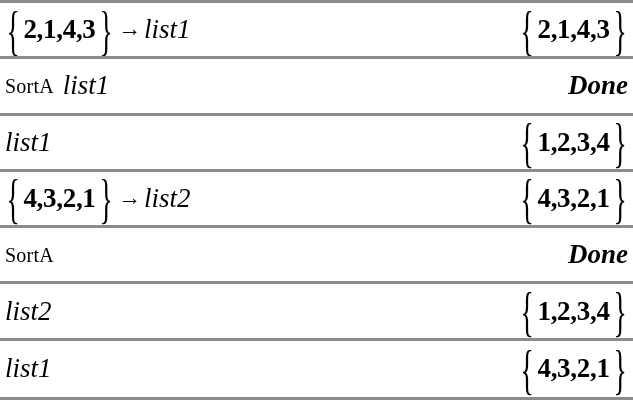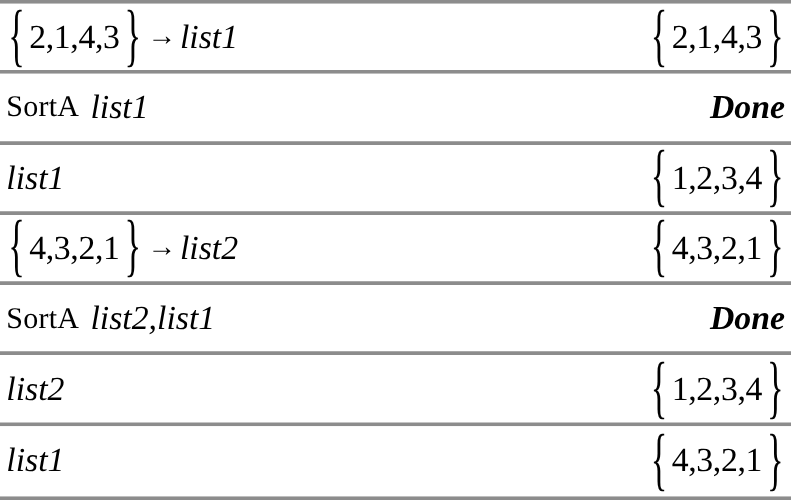--- a/index.html
+++ b/index.html
@@ -49,21 +49,21 @@
     line-height: 1;
     display: flex;
     align-items: center;
   }
   .entry { flex: 0 1 auto; }
   .result { flex: 0 0 auto; margin-left: auto; padding-right: 2px; }
 
   
   .cmd {
     font-style: normal;
-    font-size: 24px;
+    font-size: 20px;
     letter-spacing: 0.2px;
   }
   
   .var {
     font-style: italic;
     font-size: 27px;
   }
   .args {
     font-style: italic;
     font-size: 27px;
@@ -92,20 +92,21 @@
     transform: scaleY(1.85) scaleX(0.92);
     transform-origin: center center;
     margin: 0 1px;
     font-family: "Liberation Serif", "DejaVu Serif", serif;
   }
   .elems {
     font-style: normal;
     font-size: 27px;
     letter-spacing: -0.3px;
     padding: 0 2px;
+    font-weight: bold;
   }
 
   .done {
     font-style: italic;
     font-size: 27px;
     font-weight: bold;
   }
 </style>
 </head>
 <body>
@@ -169,21 +170,20 @@
         <span class="brace">{</span>
         <span class="elems">4,3,2,1</span>
         <span class="brace">}</span>
       </span>
     </div>
   </div>
 
   <div class="hist-row">
     <div class="entry">
       <span class="cmd">SortA</span>
-      <span class="args">list2,list1</span>
     </div>
     <div class="result">
       <span class="done">Done</span>
     </div>
   </div>
 
   <div class="hist-row">
     <div class="entry">
       <span class="var">list2</span>
     </div>

